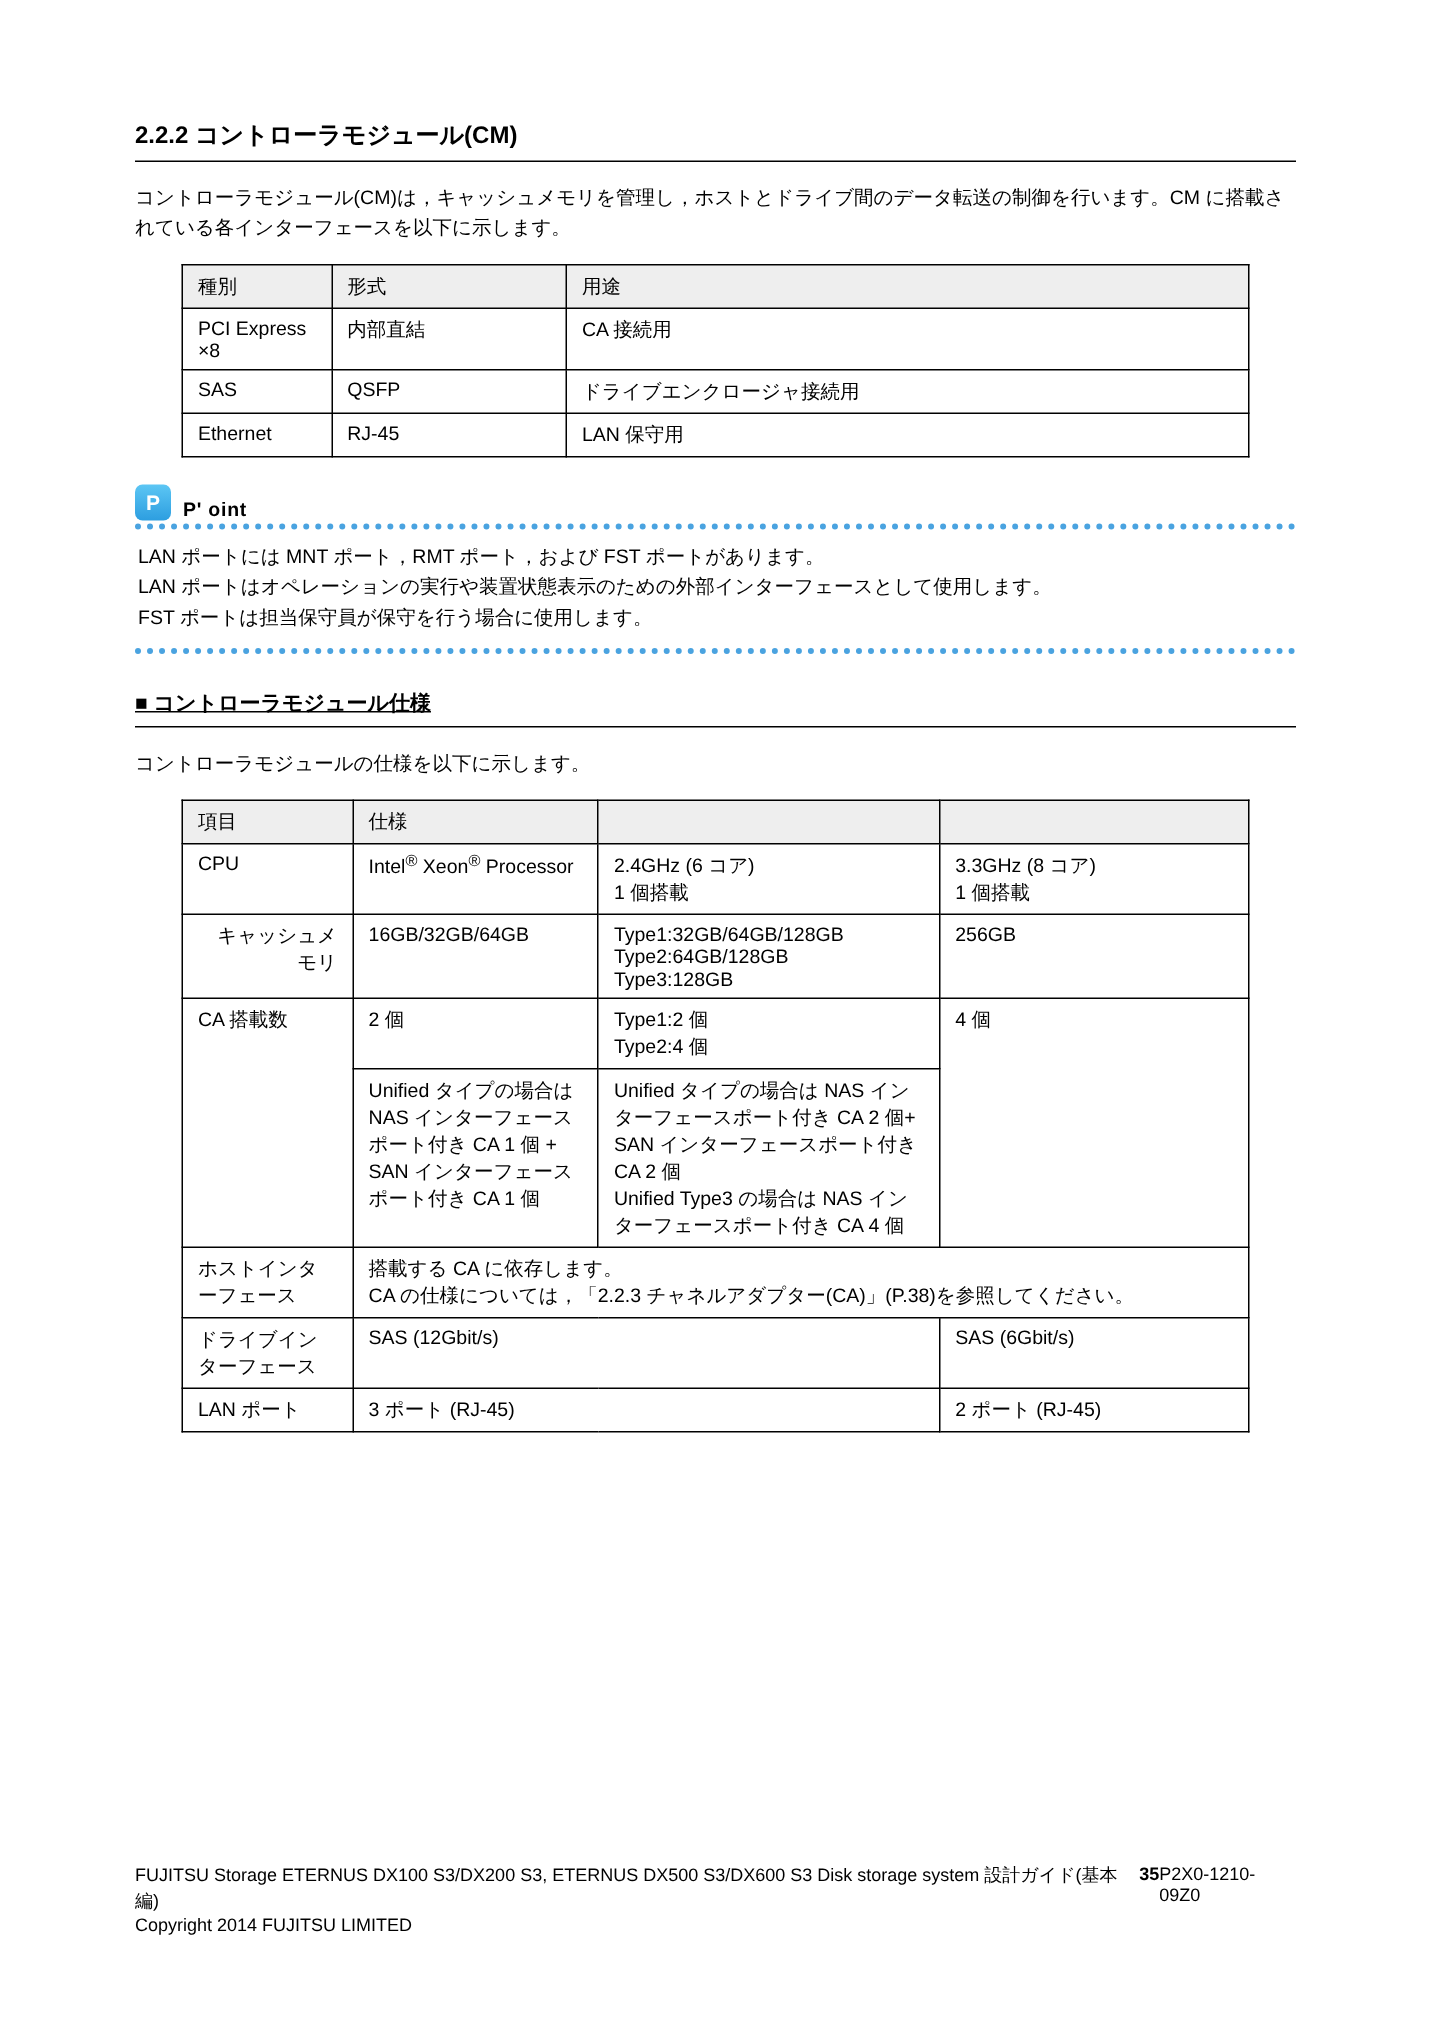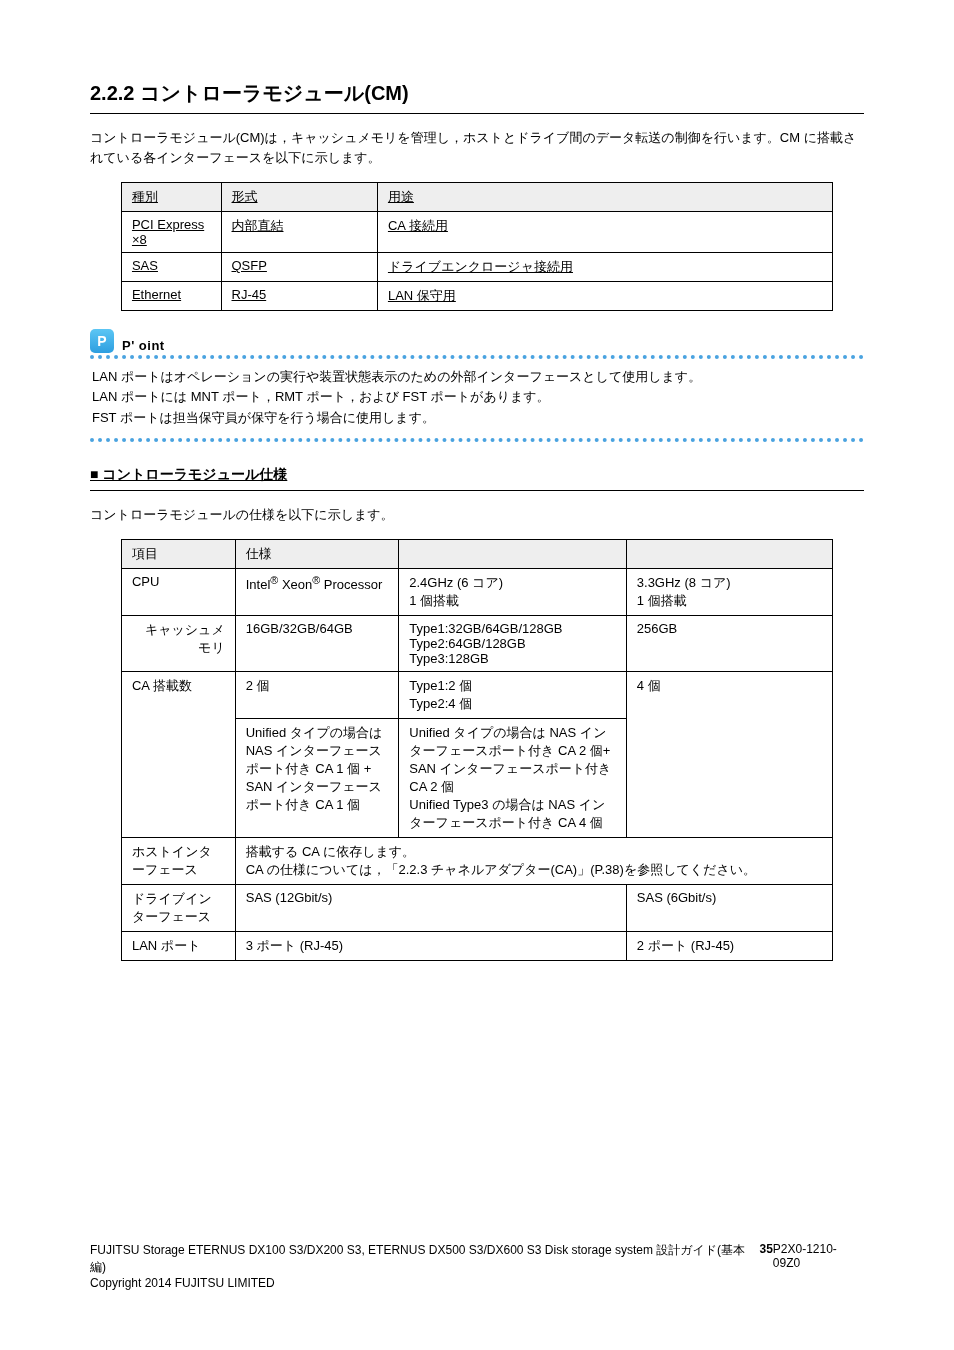--- a/index.html
+++ b/index.html
@@ -7,36 +7,36 @@
       width: 954px;
       height: 1350px;
       background: #fff;
       font-family: Arial, sans-serif;
       font-size: 13px;
       color: #000;
       padding: 80px 90px 60px 90px;
       position: relative;
     }
     .section-title {
-      font-size: 20px;
+      font-size: 16px;
       font-weight: bold;
       border-bottom: 1px solid #000;
       padding-bottom: 6px;
       margin-bottom: 14px;
     }
     .body-text {
       font-size: 13px;
       line-height: 1.55;
       margin-bottom: 14px;
     }
     table {
       border-collapse: collapse;
       margin: 0 auto 18px auto;
     }
-    .table1 { width: 92%; text-decoration: underline; }
+    .table1 { width: 92%; }
     .table2 { width: 92%; }
     th, td {
       border: 1px solid #000;
       padding: 5px 10px;
       font-size: 13px;
       text-align: left;
       vertical-align: top;
       font-weight: normal;
     }
     th { background: #eee; }
@@ -131,22 +131,22 @@
       </tbody>
   </table>
 
   <div class="point-box">
     <div class="point-header">
       <div class="p-icon">P</div>
       <div class="point-label">P' oint</div>
     </div>
     <hr class="dots">
     <div class="point-body" id="pointbody">
+        <div>LAN ポートには MNT ポート，RMT ポート，および FST ポートがあります。</div>
         <div>LAN ポートはオペレーションの実行や装置状態表示のための外部インターフェースとして使用します。</div>
-        <div>LAN ポートには MNT ポート，RMT ポート，および FST ポートがあります。</div>
         <div>FST ポートは担当保守員が保守を行う場合に使用します。</div>
       </div>
     <hr class="dots">
   </div>
 </div>
 
 <div style="margin-top:6px;">
   <h3 class="section-title" style="font-size:14px;text-decoration:underline;">■ コントローラモジュール仕様</h3>
   <p class="body-text">コントローラモジュールの仕様を以下に示します。</p>
 

